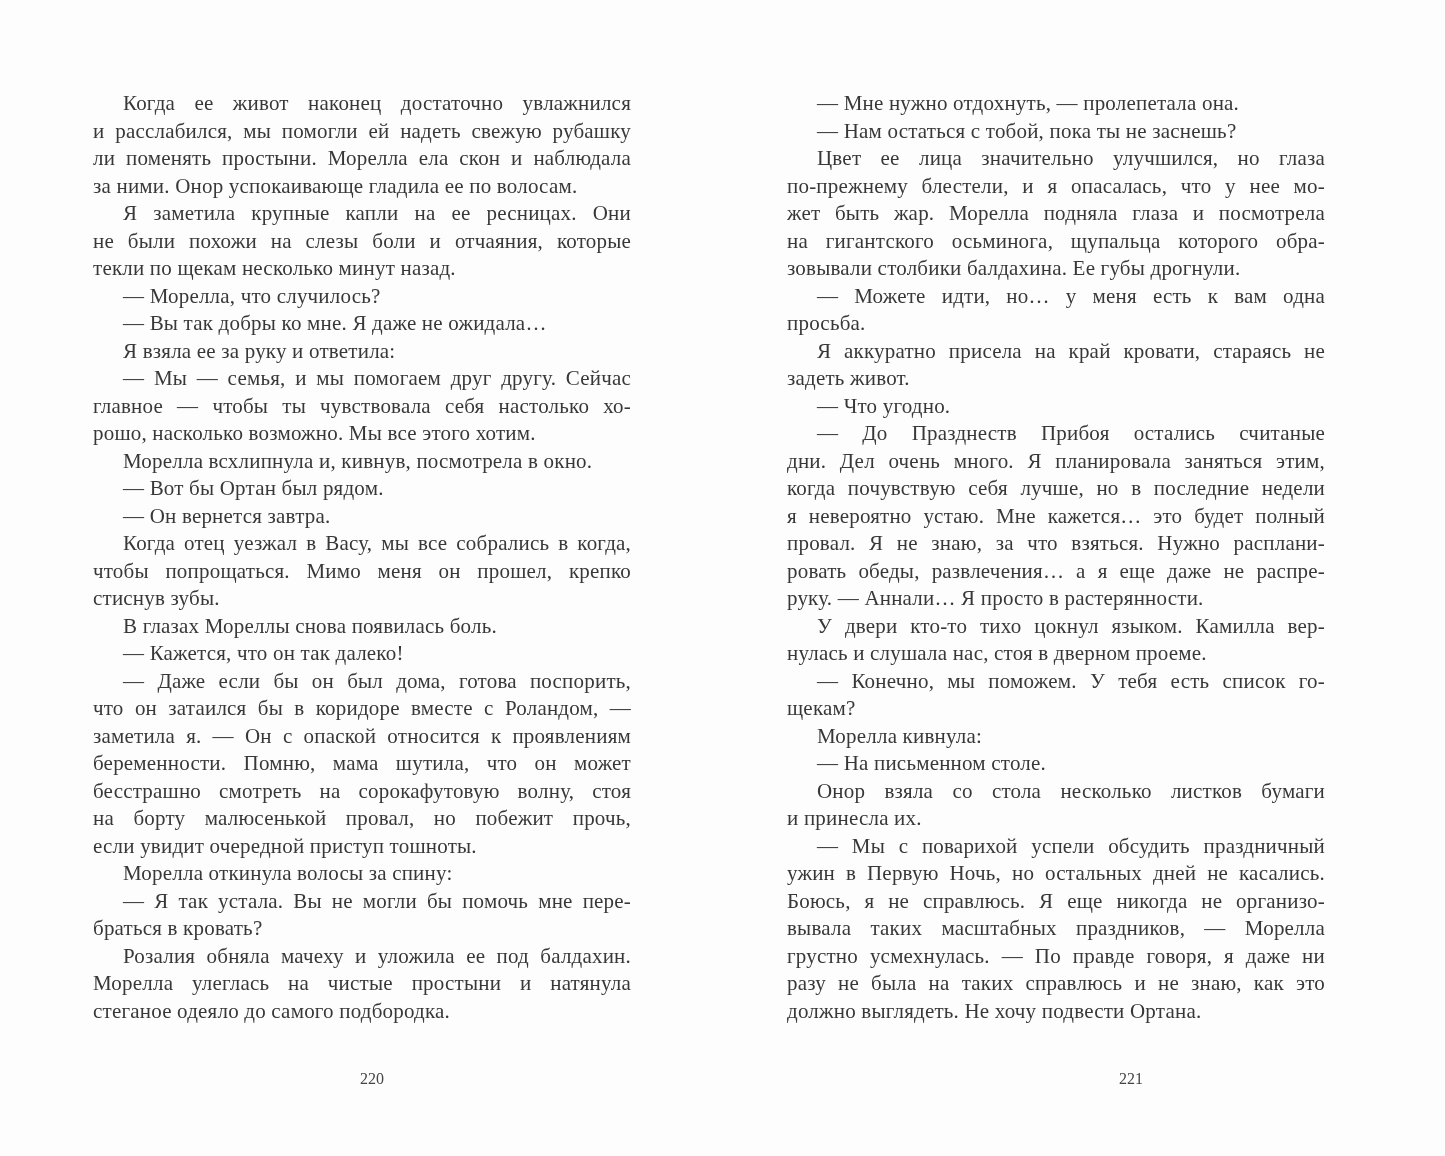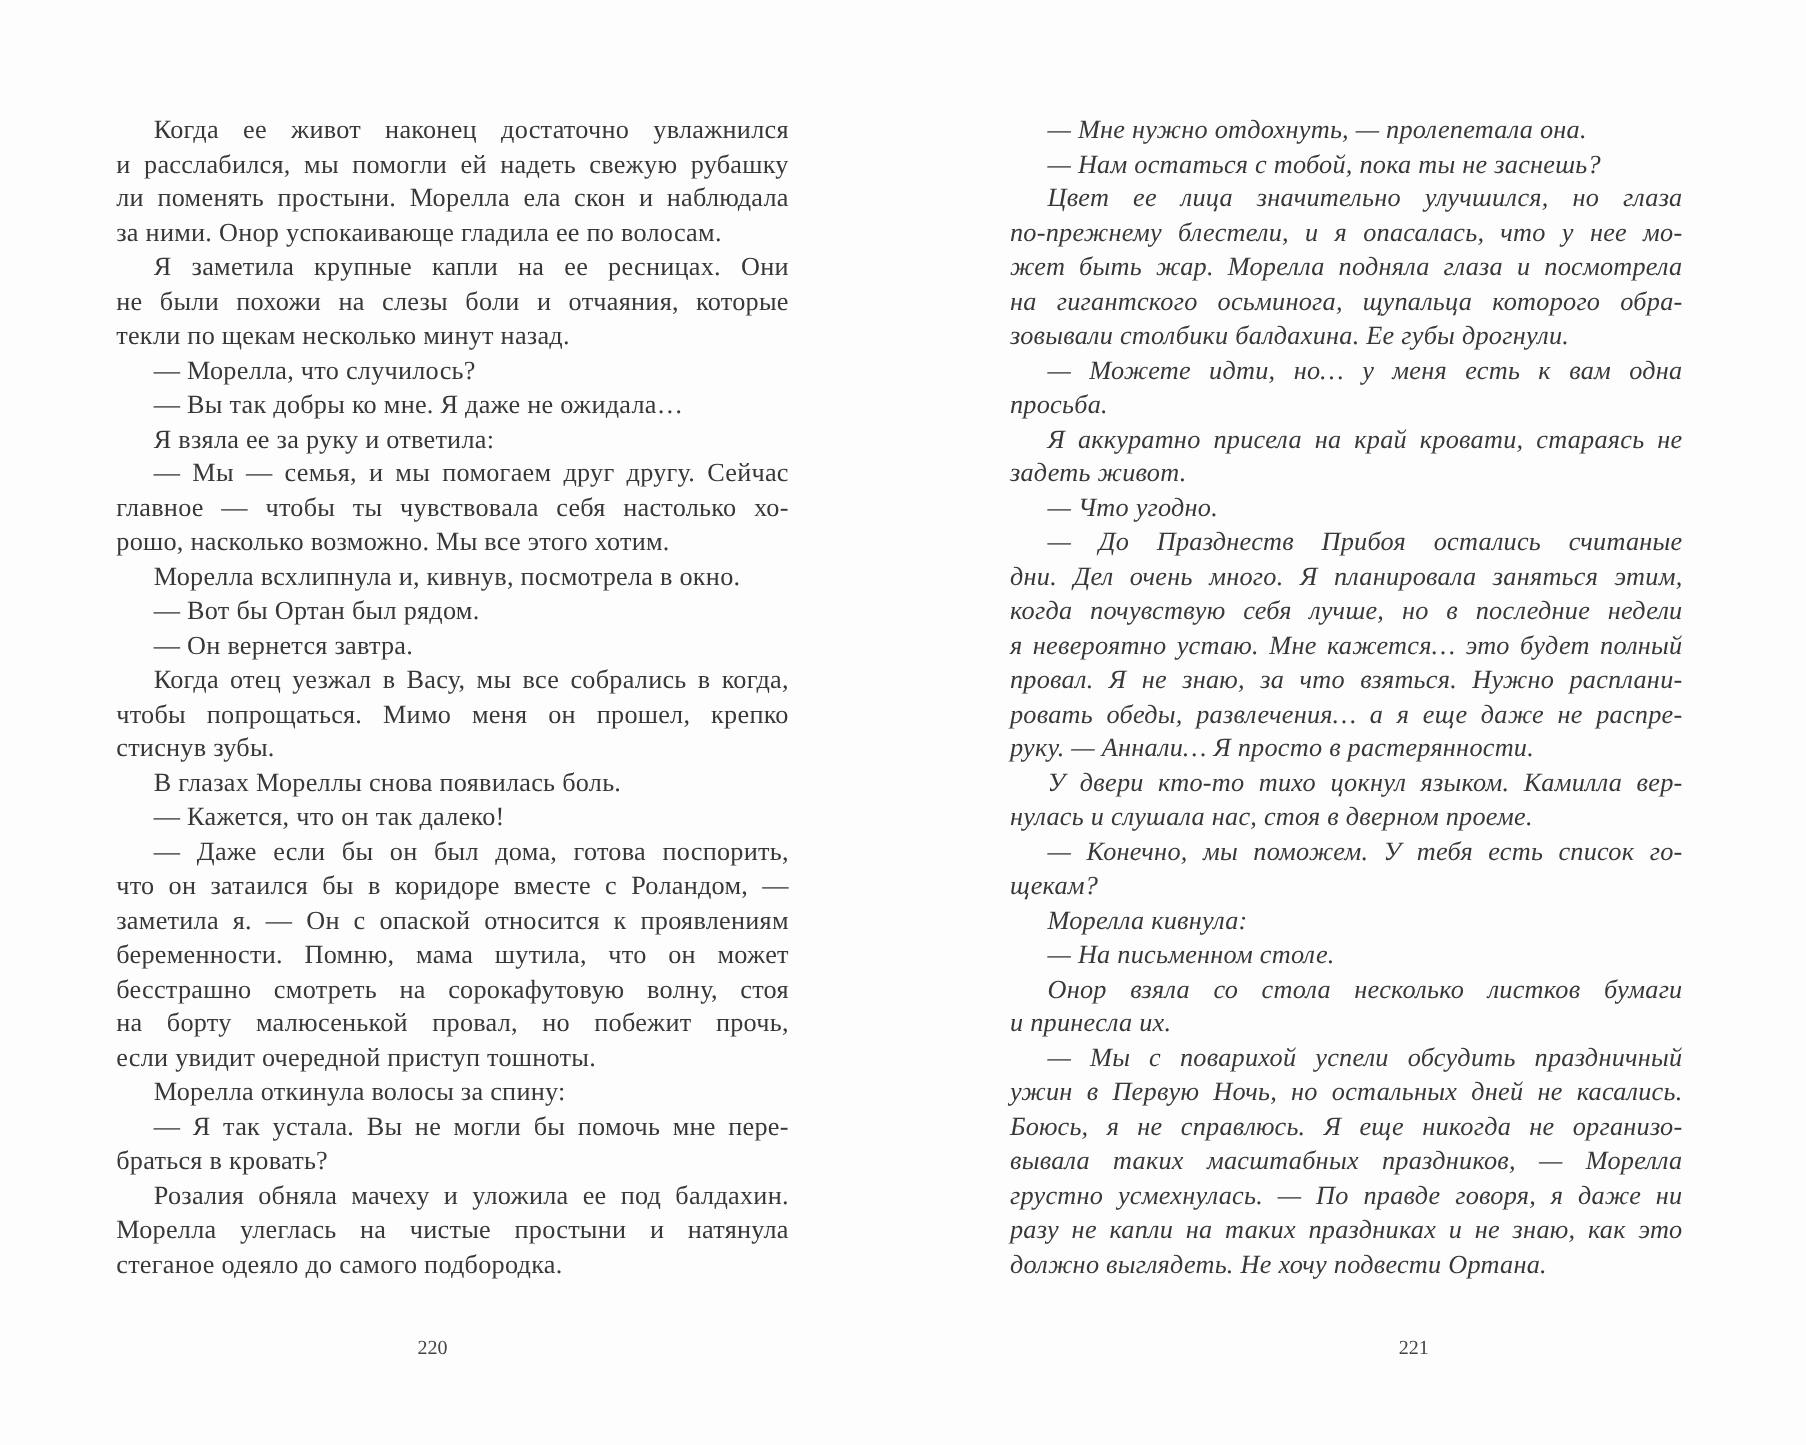--- a/index.html
+++ b/index.html
@@ -17,41 +17,41 @@
   }
   .page-col {
     position: absolute;
     top: 90px;
     width: 538px;
     font-size: 21px;
     line-height: 27.5px;
     letter-spacing: 0.2px;
   }
   #page-left  { left: 93px;  }
-  #page-right { left: 808px; font-style: italic; }
+  #page-right { left: 787px; }
   .line {
     height: 27.5px;
     text-align: left;
   }
   .line.just {
     text-align: justify;
     text-align-last: justify;
   }
   .line.indent {
     text-indent: 30px;
   }
   .page-number {
     position: absolute;
     top: 1070px;
     width: 538px;
     text-align: center;
     font-size: 16px;
     color: #444;
   }
-  #pn-left  { left: 77px;  }
+  #pn-left  { left: 103px;  }
   #pn-right { left: 862px; }
 </style>
 </head>
 <body>
 
 <div id="page-left" class="page-col">
     <div class="line indent just">Когда ее живот наконец достаточно увлажнился</div>
     <div class="line just">и расслабился, мы помогли ей надеть свежую рубашку</div>
     <div class="line just">ли поменять простыни. Морелла ела скон и наблюдала</div>
     <div class="line">за ними. Онор успокаивающе гладила ее по волосам.</div>
@@ -113,19 +113,19 @@
     <div class="line">щекам?</div>
     <div class="line indent">Морелла кивнула:</div>
     <div class="line indent">— На письменном столе.</div>
     <div class="line indent just">Онор взяла со стола несколько листков бумаги</div>
     <div class="line">и принесла их.</div>
     <div class="line indent just">— Мы с поварихой успели обсудить праздничный</div>
     <div class="line just">ужин в Первую Ночь, но остальных дней не касались.</div>
     <div class="line just">Боюсь, я не справлюсь. Я еще никогда не организо-</div>
     <div class="line just">вывала таких масштабных праздников, — Морелла</div>
     <div class="line just">грустно усмехнулась. — По правде говоря, я даже ни</div>
-    <div class="line just">разу не капли на таких праздниках и не знаю, как это</div>
+    <div class="line just">разу не была на таких справлюсь и не знаю, как это</div>
     <div class="line">должно выглядеть. Не хочу подвести Ортана.</div>
   </div>
 
 <div id="pn-left" class="page-number">220</div>
 
 <div id="pn-right" class="page-number">221</div>
 
 </body></html>

